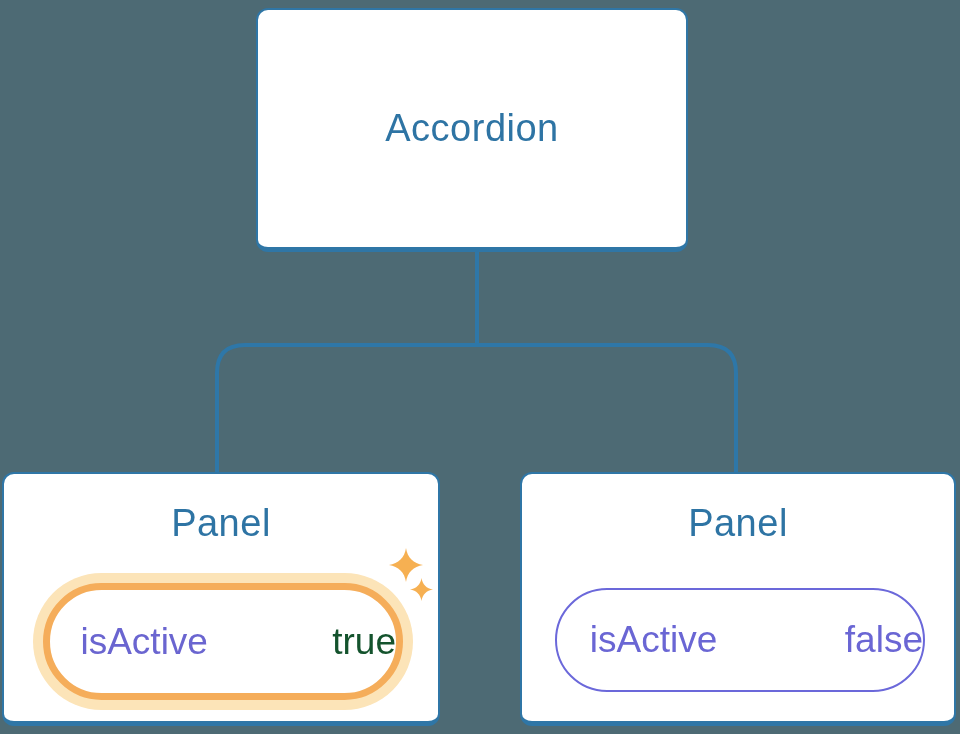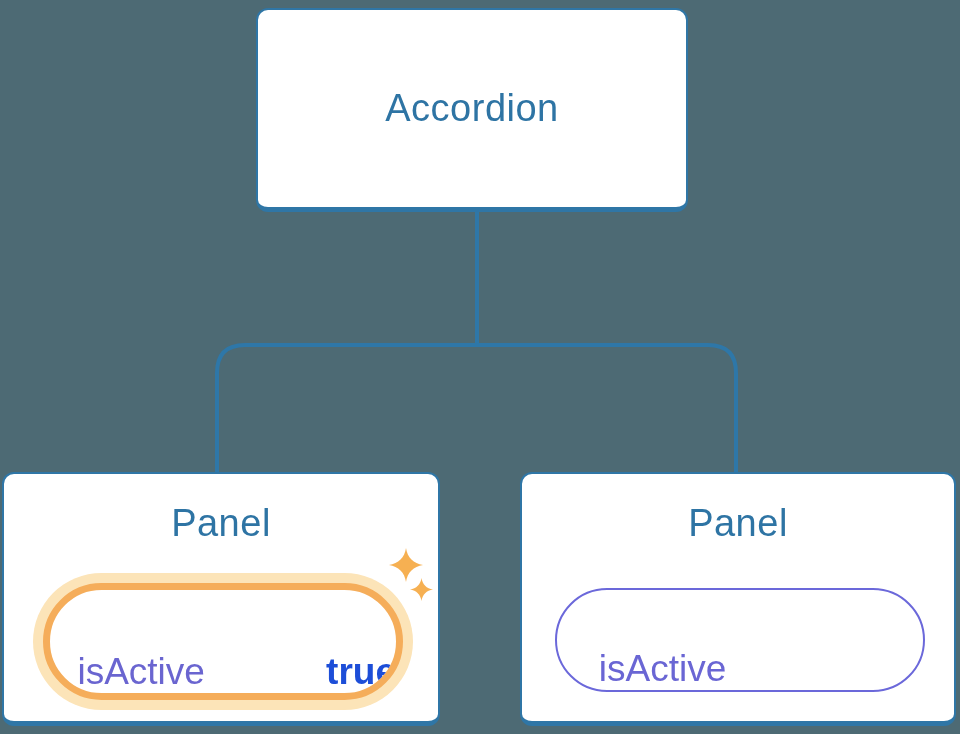--- a/index.html
+++ b/index.html
@@ -25,21 +25,21 @@
     background: #ffffff;
     border: 2px solid #2F76A6;
     border-bottom-width: 5px;
     border-radius: 12px;
     box-sizing: border-box;
   }
   .node-accordion {
     left: 256px;
     top: 8px;
     width: 432px;
-    height: 204px;
+    height: 244px;
     display: flex;
     align-items: center;
     justify-content: center;
   }
   .node-panel-left {
     left: 2px;
     top: 472px;
     width: 438px;
     height: 254px;
   }
@@ -65,21 +65,21 @@
     font-size: 38px;
     font-weight: 500;
     letter-spacing: 0.5px;
   }
   .prop-pill {
     position: absolute;
     box-sizing: border-box;
     border-radius: 999px;
     background: #ffffff;
     display: flex;
-    align-items: flex-end;
+    align-items: center;
     overflow: hidden;
     gap: 46px;
   }
   .pill-active {
     left: 39px;
     top: 109px;
     width: 360px;
     height: 117px;
     border: 7px solid #F5AD5A;
     box-shadow: 0 0 0 10px #FCE4B8;
@@ -91,21 +91,21 @@
     height: 104px;
     border: 2.5px solid #6B68DA;
   }
   .pill-cell {
     display: flex;
     align-items: center;
     justify-content: center;
     font-size: 37px;
   }
   .pill-active .pill-cell-name  { width: 207px; color: #6A65D0; }
-  .pill-active .pill-cell-value { flex: 1; color: #1d4ed8; font-weight: bold; }
+  .pill-active .pill-cell-value { flex: 1; color: #14532d; font-weight: normal; }
   .pill-active .pill-divider    { width: 2px; background: #F7BC72; }
   .pill-inactive .pill-cell-name  { width: 211px; color: #6A66D4; }
   .pill-inactive .pill-cell-value { flex: 1; color: #6A66D4; }
   .pill-inactive .pill-divider    { width: 3px; background: #6B68DA; }
   .sparkle {
     position: absolute;
     pointer-events: none;
   }
   .sparkle-large { left: 385px; top: 74px; width: 34px; height: 34px; }
   .sparkle-small { left: 406px; top: 104px; width: 23px; height: 23px; }
@@ -140,16 +140,17 @@
       <path d="M12 0 C12.9 6.6 17.4 11.1 24 12 C17.4 12.9 12.9 17.4 12 24 C11.1 17.4 6.6 12.9 0 12 C6.6 11.1 11.1 6.6 12 0 Z" fill="#F6B052"></path>
     </svg>
   </div>
 
   <div class="node node-panel-right">
     <div class="panel-title">Panel</div>
 
     <div class="prop-pill pill-inactive">
       <div class="pill-cell pill-cell-name">isActive</div>
       <div class="pill-divider"></div>
+      <div class="pill-cell pill-cell-value">false</div>
     </div>
   </div>
 
 </div>
 
 </body></html>

